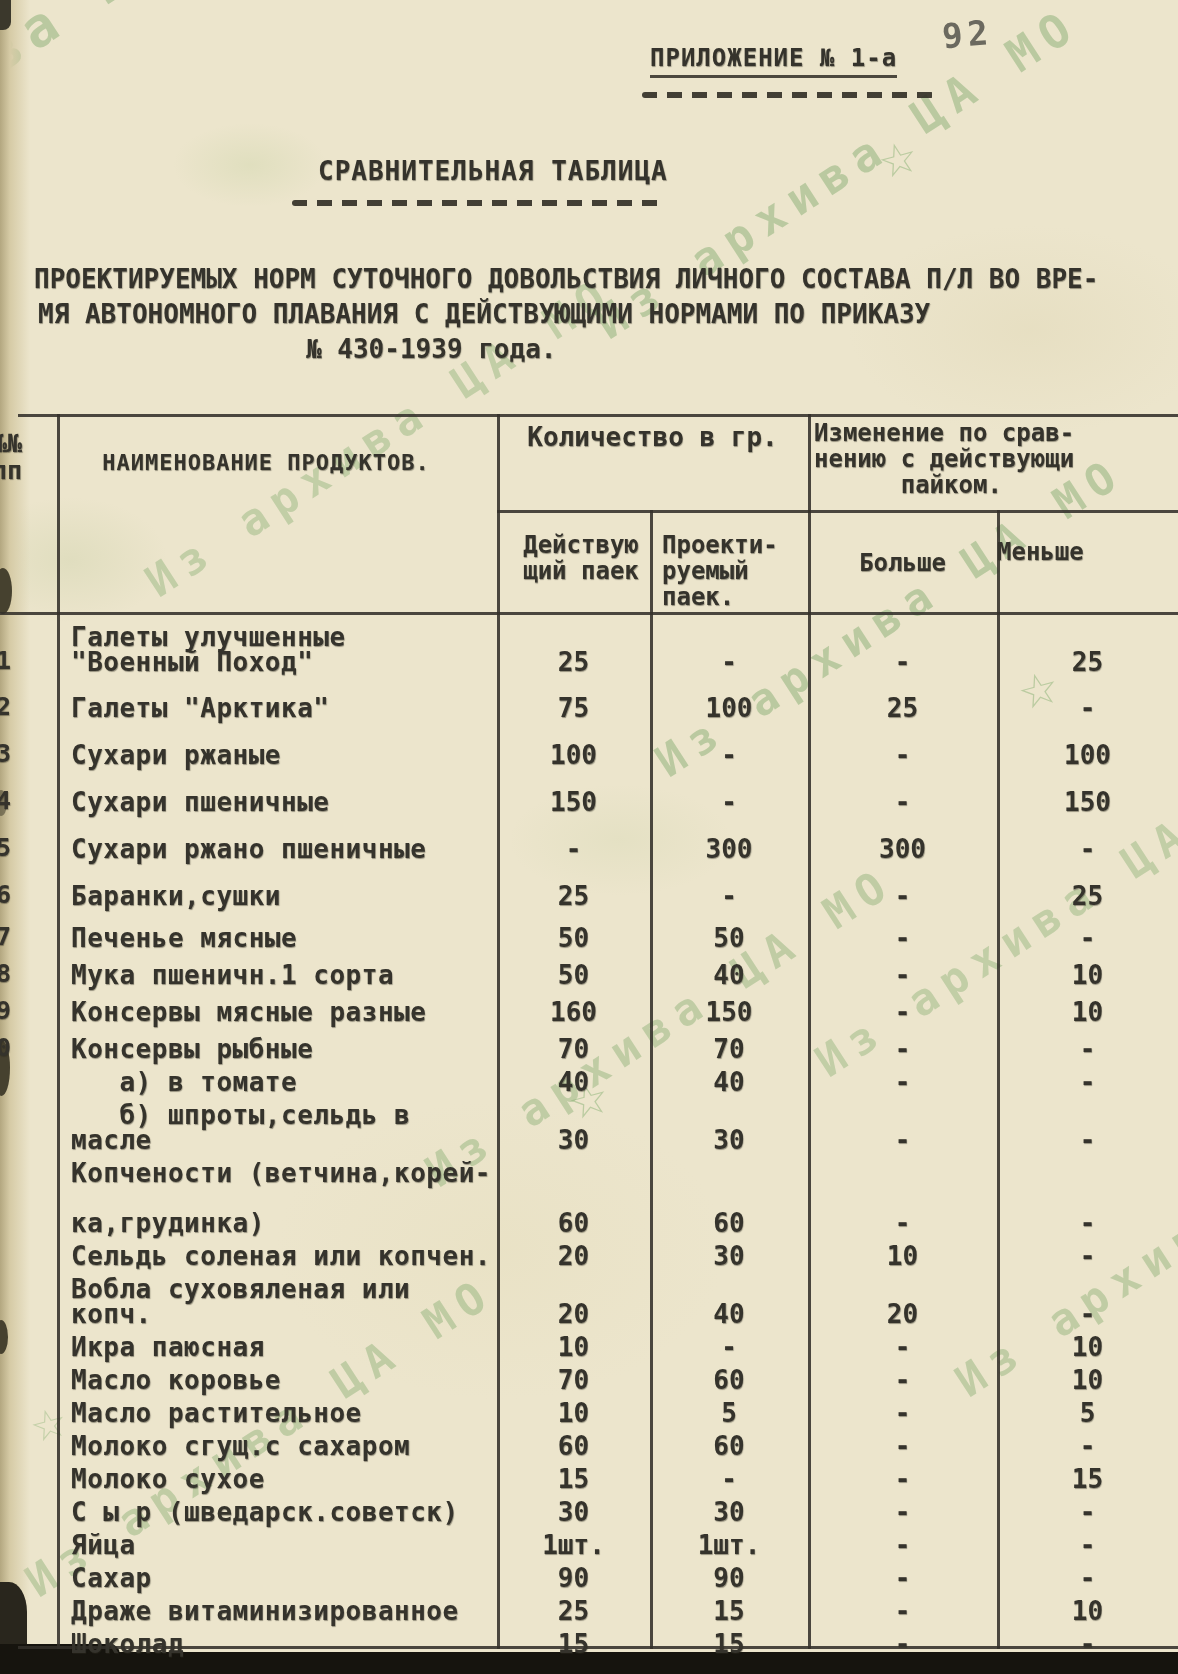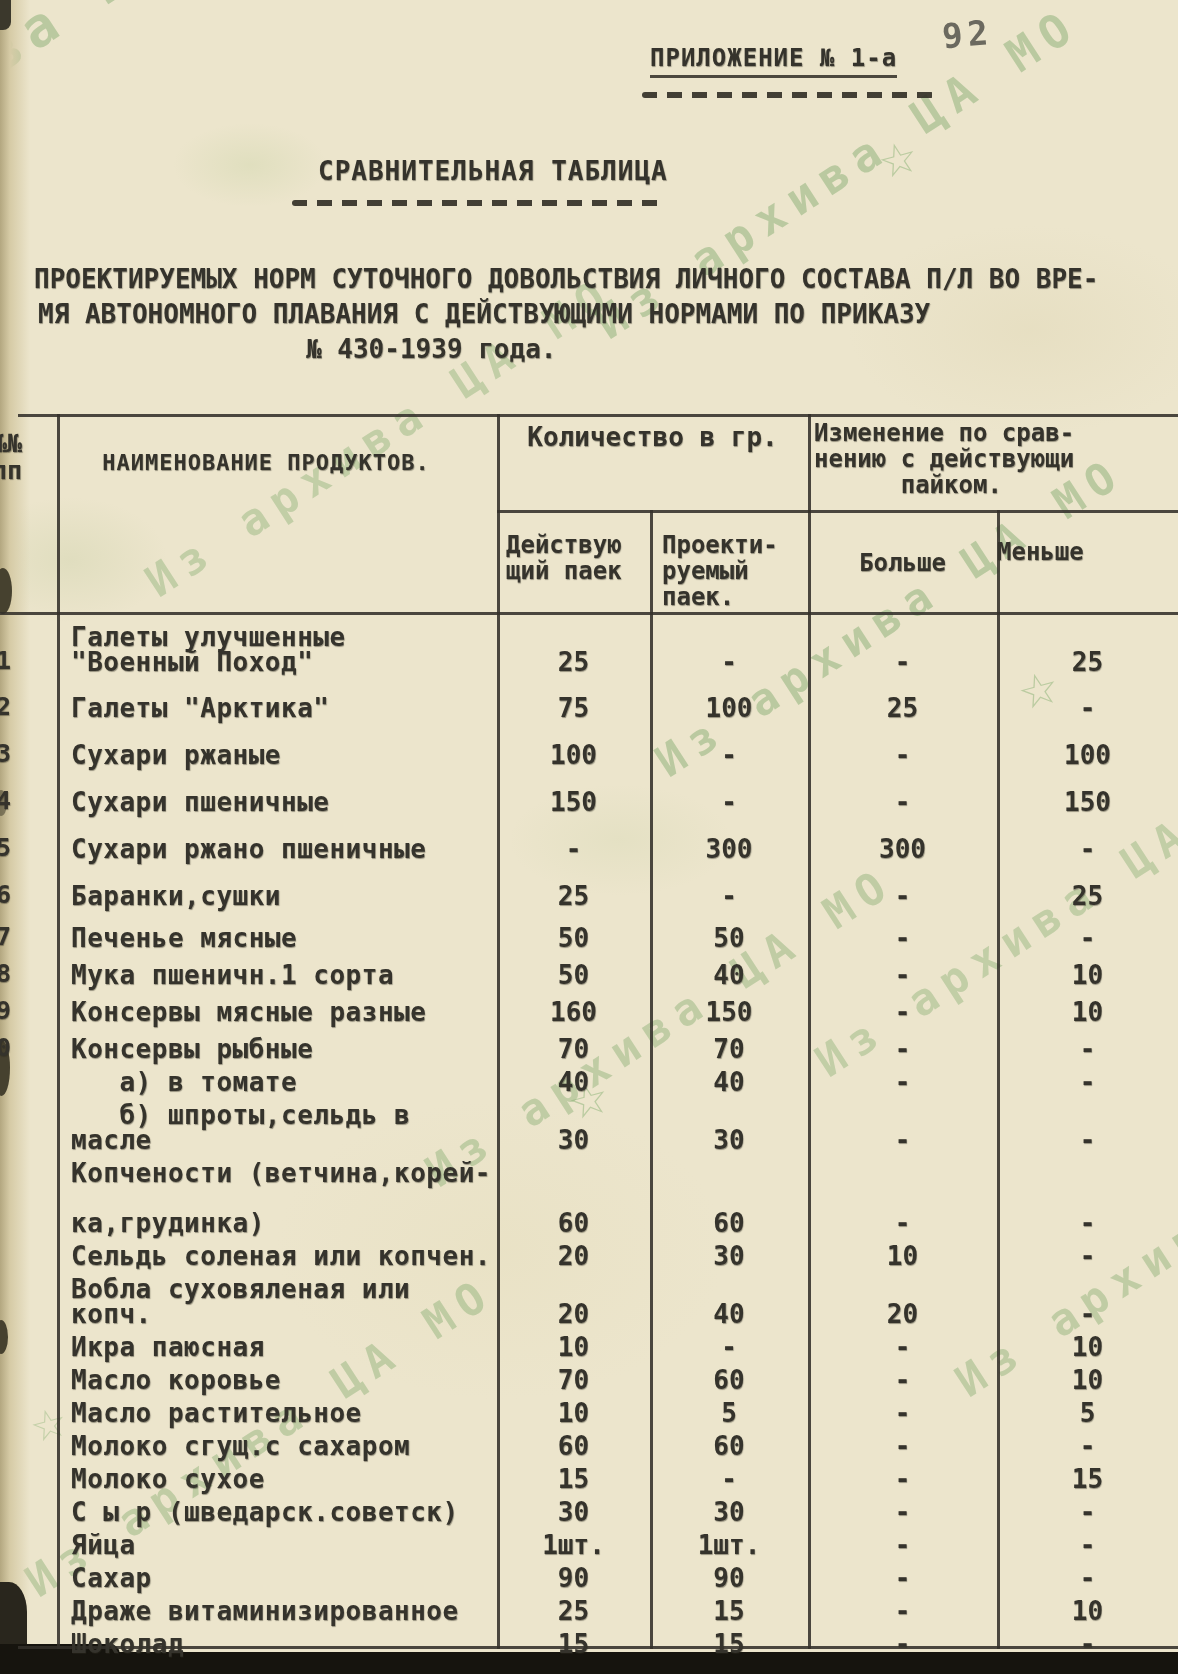--- a/index.html
+++ b/index.html
@@ -56,21 +56,21 @@
   .v1{left:57px;top:414px;width:3px;height:1235px;}
   .v2{left:497px;top:414px;width:3px;height:1235px;}
   .v3{left:650px;top:510px;width:3px;height:1139px;}
   .v4{left:808px;top:414px;width:3px;height:1235px;}
   .v5{left:997px;top:510px;width:3px;height:1139px;}
   .th{position:absolute;white-space:pre-wrap;}
   .th-num{left:-8px;top:430px;font-size:25px;line-height:27px;}
   .th-name{left:57px;top:450px;width:418px;text-align:center;font-size:22px;letter-spacing:1px;}
   .th-qty{left:497px;top:422px;width:311px;text-align:center;font-size:26px;}
   .th-chg{left:814px;top:420px;width:360px;font-size:24px;line-height:26px;}
-  .th-cur{left:500px;top:532px;width:150px;font-size:24px;line-height:26px;padding-left:6px;}
+  .th-cur{left:500px;top:532px;width:150px;font-size:24px;line-height:26px;padding-left:6px;text-align:center;}
   .th-pro{left:656px;top:532px;width:152px;font-size:24px;line-height:26px;padding-left:6px;}
   .th-more{left:808px;top:538px;width:189px;text-align:center;font-size:24px;margin-top:11px;}
   .th-less{left:997px;top:538px;width:181px;text-align:left;font-size:24px;}
   
   .tbody{position:absolute;left:0;top:618px;width:1178px;}
   .row{display:grid;grid-template-columns:57px 440px 153px 158px 189px 181px;
        padding:4px 0;align-items:end;}
   .row:nth-child(1){padding:7px 0 8px 0;}
   .row:nth-child(n+2):nth-child(-n+6){padding:9px 0;}
   .c-num{font-size:25px;padding-left:2px;margin-left:-6px;}

